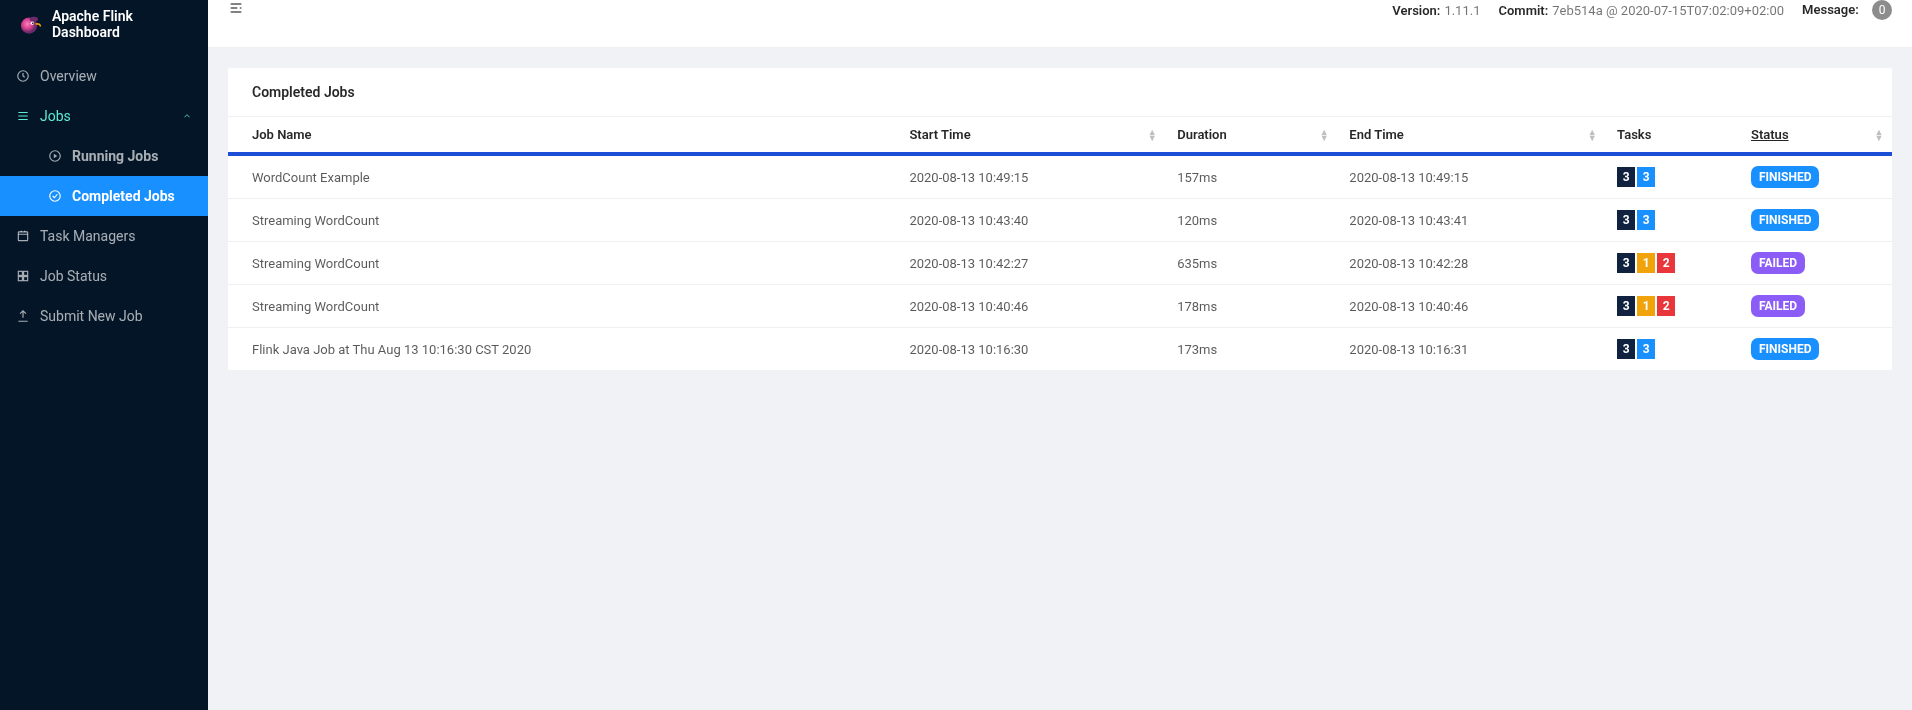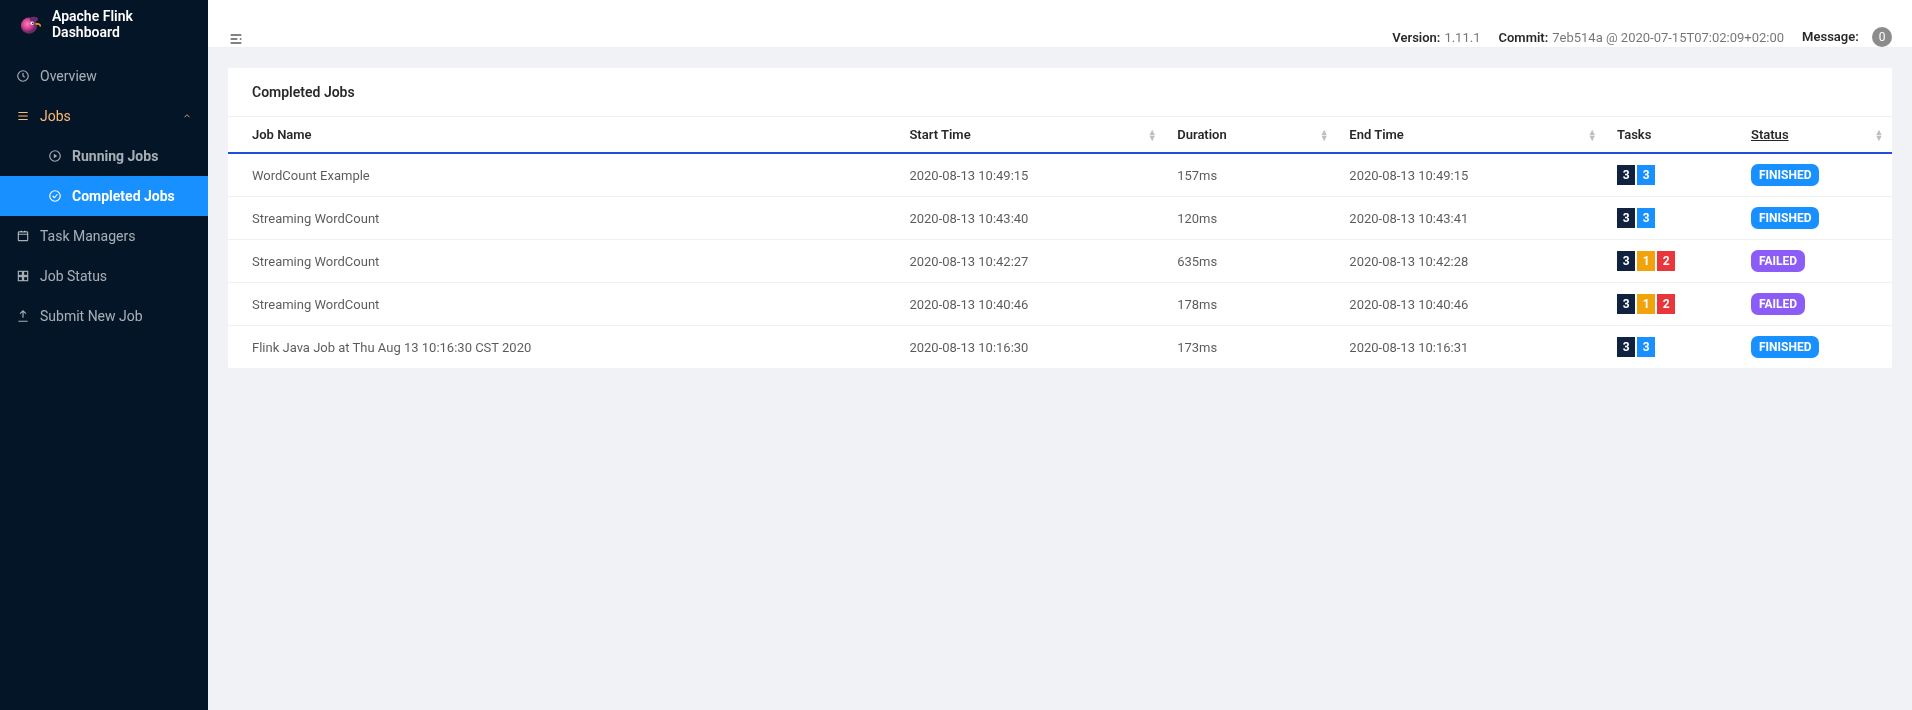--- a/index.html
+++ b/index.html
@@ -10,44 +10,44 @@
 .sidebar { width: 208px; background: #041527; color: #fff; flex-shrink: 0; }
 .sidebar-header { display: flex; align-items: center; padding: 0 16px; height: 48px; }
 .logo { width: 26px; height: 26px; margin-right: 10px; display: flex; align-items: center; justify-content: center; }
 .logo svg { width: 26px; height: 26px; }
 .brand { font-weight: 600; font-size: 14px; color: #fff; }
 .menu { list-style: none; padding-top: 8px; }
 .menu-item { display: flex; align-items: center; height: 40px; padding: 0 16px; color: rgba(255,255,255,.65); cursor: pointer; font-size: 14px; }
 .menu-item .mi-icon { width: 14px; height: 14px; margin-right: 10px; display: inline-flex; align-items: center; justify-content: center; }
 .menu-item .mi-label { flex: 1; }
 .menu-item .mi-caret { width: 10px; }
-.menu-item.open { color: #fdba74; }
+.menu-item.open { color: #5eead4; }
 .submenu { list-style: none; font-weight: bold; }
 .submenu .menu-item { padding-left: 48px; }
 .submenu .menu-item.active { background: #1890ff; color: #fff; }
 
 
 .main { flex: 1; min-width: 0; display: flex; flex-direction: column; }
-.topbar { background: #fff; height: 48px; display: flex; align-items: flex-end; padding: 0 20px; border-bottom: 1px solid #f0f0f0; gap: 36px; }
+.topbar { background: #fff; height: 48px; display: flex; align-items: flex-start; padding: 0 20px; border-bottom: 1px solid #f0f0f0; gap: 36px; }
 .topbar-left { display: flex; align-items: center; }
 .topbar-right { margin-left: auto; display: flex; align-items: center; gap: 18px; font-size: 13px; color: rgba(0,0,0,.85); }
 .topbar-right .lbl { font-weight: 600; margin-right: 4px; }
 .topbar-right .val { color: rgba(0,0,0,.55); }
 .msg-badge { display: inline-flex; align-items: center; justify-content: center; min-width: 20px; height: 20px; border-radius: 10px; background: #8c8c8c; color: #fff; font-size: 12px; padding: 0 6px; margin-left: 6px; }
 .collapse-icon { width: 16px; height: 16px; cursor: pointer; color: rgba(0,0,0,.65); }
 
 
 .content { padding: 20px; }
 .card { background: #fff; border-radius: 2px; }
 .card-header { padding: 16px 24px; font-weight: 600; font-size: 14px; color: rgba(0,0,0,.85); }
 .table { width: 100%; border-collapse: collapse; }
 .table th, .table td { text-align: left; padding: 10px 12px; font-size: 13px; border-top: 1px solid #f0f0f0; }
 .table th:first-child, .table td:first-child { padding-left: 24px; }
 .table th:last-child, .table td:last-child { padding-right: 24px; }
-.table th { font-weight: 600; color: rgba(0,0,0,.85); background: #fff; border-top: 1px solid #f0f0f0; border-bottom: 2px solid #1d4ed8; position: relative; }
+.table th { font-weight: 600; color: rgba(0,0,0,.85); background: #fff; border-top: 1px solid #f0f0f0; border-bottom: 4px solid #1d4ed8; position: relative; }
 .sorter { position: absolute; right: 8px; top: 50%; transform: translateY(-50%); width: 10px; display: flex; flex-direction: column; align-items: center; line-height: 6px; color: #bfbfbf; }
 .sorter .up, .sorter .down { font-size: 9px; height: 6px; }
 
 
 .task-badges { display: inline-flex; }
 .tb { display: inline-flex; align-items: center; justify-content: center; min-width: 18px; height: 20px; font-size: 12px; font-weight: 700; color: #fff; padding: 0 4px; }
 .tb + .tb { margin-left: 2px; }
 .tb-dark { background: #112240; }
 .tb-blue { background: #1890ff; }
 .tb-orange { background: #f0a30a; }

